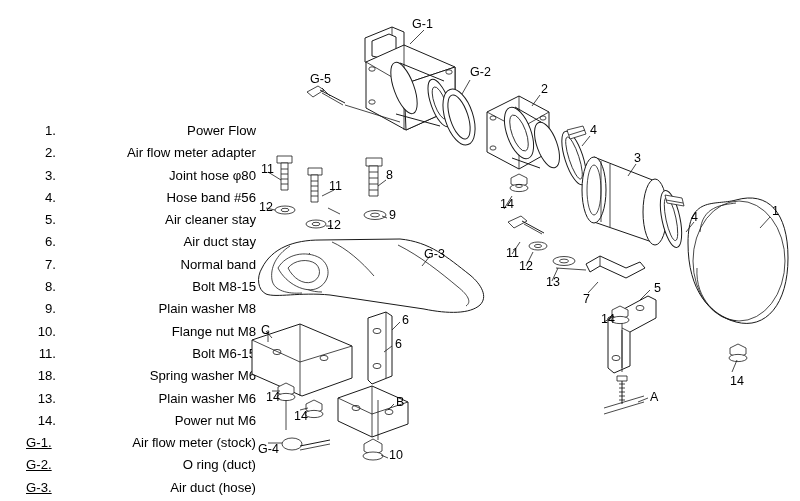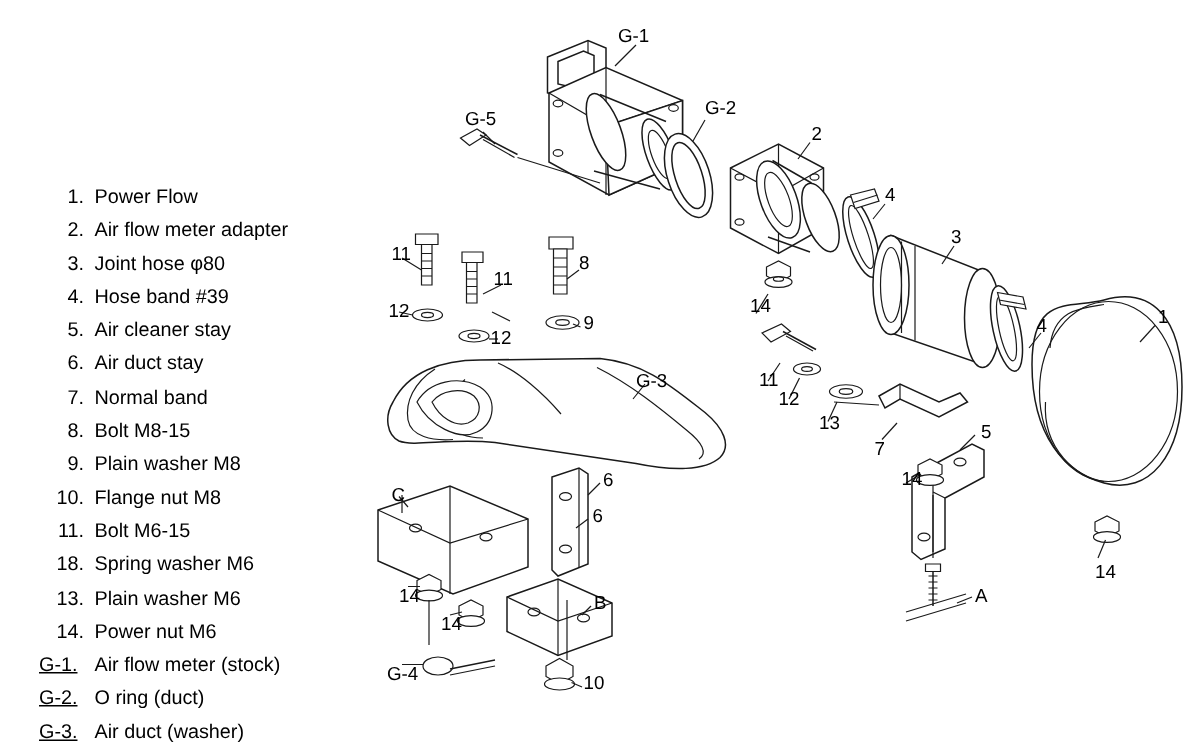--- a/index.html
+++ b/index.html
@@ -42,20 +42,21 @@
     flex: 0 0 auto;
   }
   #legend .num.wide {
     width: 30px;
     text-align: left;
     padding-right: 7px;
     text-decoration: underline;
   }
   #legend .label {
     flex: 1 1 auto;
+    text-align: right;
   }
   
   #diagram {
     position: absolute;
     left: 0;
     top: 0;
     width: 740px;
     height: 501px;
     text-decoration: underline;
   }
@@ -82,21 +83,21 @@
     <div class="row">
         <span class="num">2.</span>
         <span class="label">Air flow meter adapter</span>
       </div>
     <div class="row">
         <span class="num">3.</span>
         <span class="label">Joint hose  φ80</span>
       </div>
     <div class="row">
         <span class="num">4.</span>
-        <span class="label">Hose band  #39</span>
+        <span class="label">Hose band  #56</span>
       </div>
     <div class="row">
         <span class="num">5.</span>
         <span class="label">Air cleaner stay</span>
       </div>
     <div class="row">
         <span class="num">6.</span>
         <span class="label">Air duct stay</span>
       </div>
     <div class="row">
@@ -134,21 +135,21 @@
     <div class="row">
         <span class="num wide">G-1.</span>
         <span class="label">Air flow meter (stock)</span>
       </div>
     <div class="row">
         <span class="num wide">G-2.</span>
         <span class="label">O ring (duct)</span>
       </div>
     <div class="row">
         <span class="num wide">G-3.</span>
-        <span class="label">Air duct (washer)</span>
+        <span class="label">Air duct (hose)</span>
       </div>
     <div class="row">
         <span class="num wide">G-4.</span>
         <span class="label">Clip (stock)</span>
       </div>
 
   </div>
 
   <div id="diagram">
   <svg width="800" height="501" viewBox="0 0 800 501" xmlns="http://www.w3.org/2000/svg">

